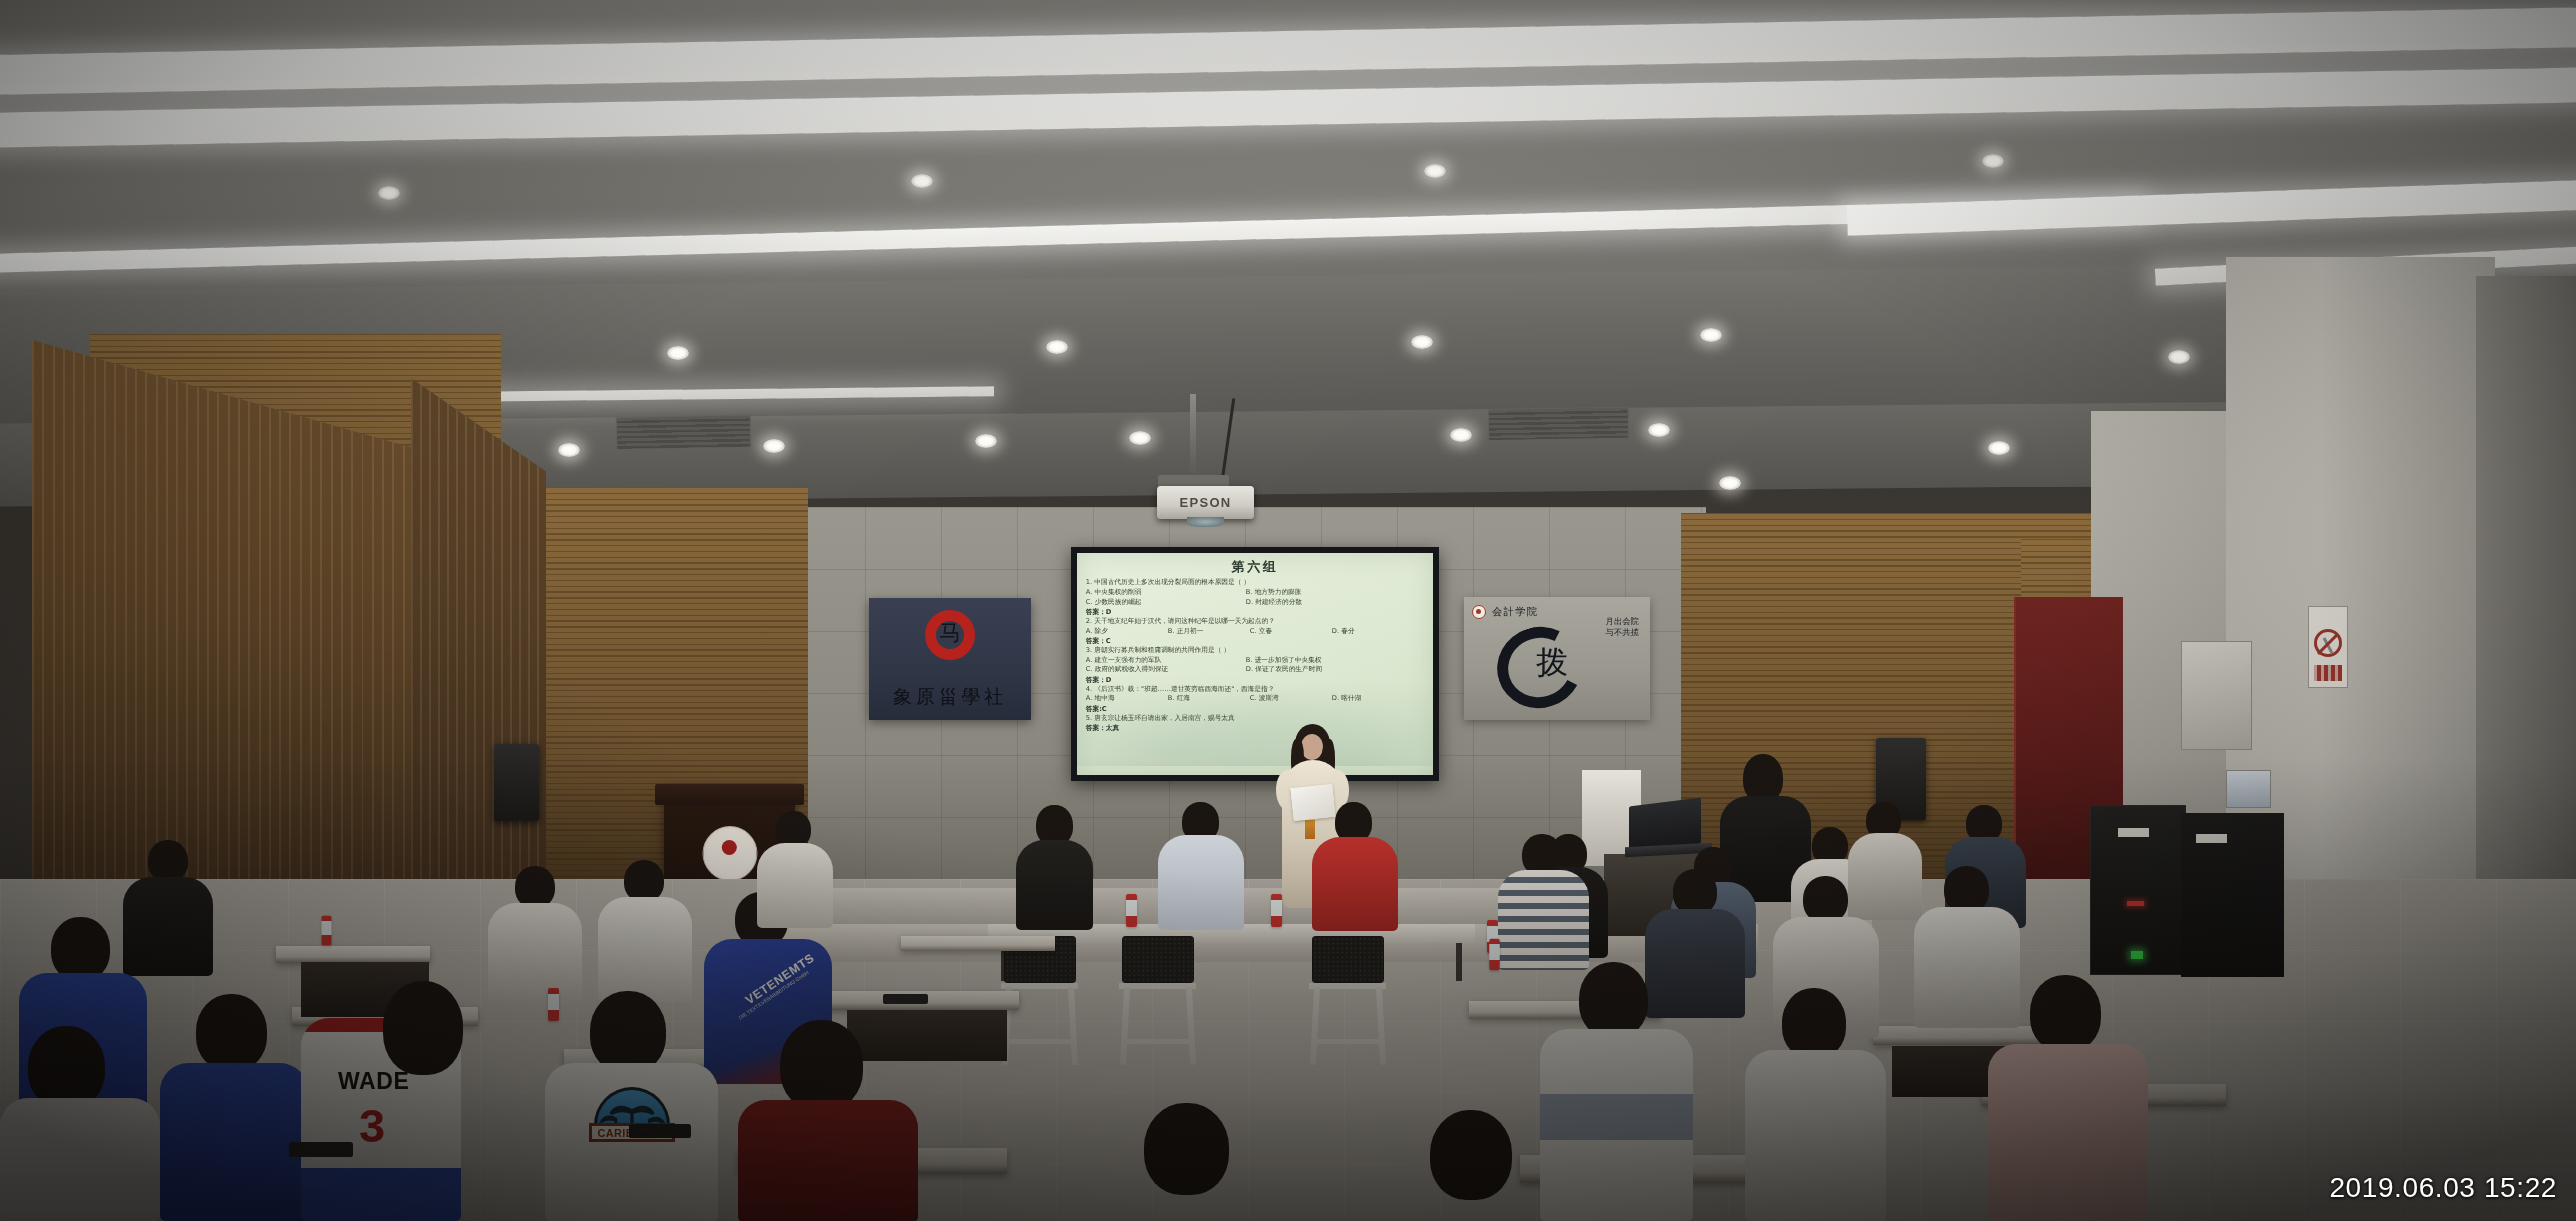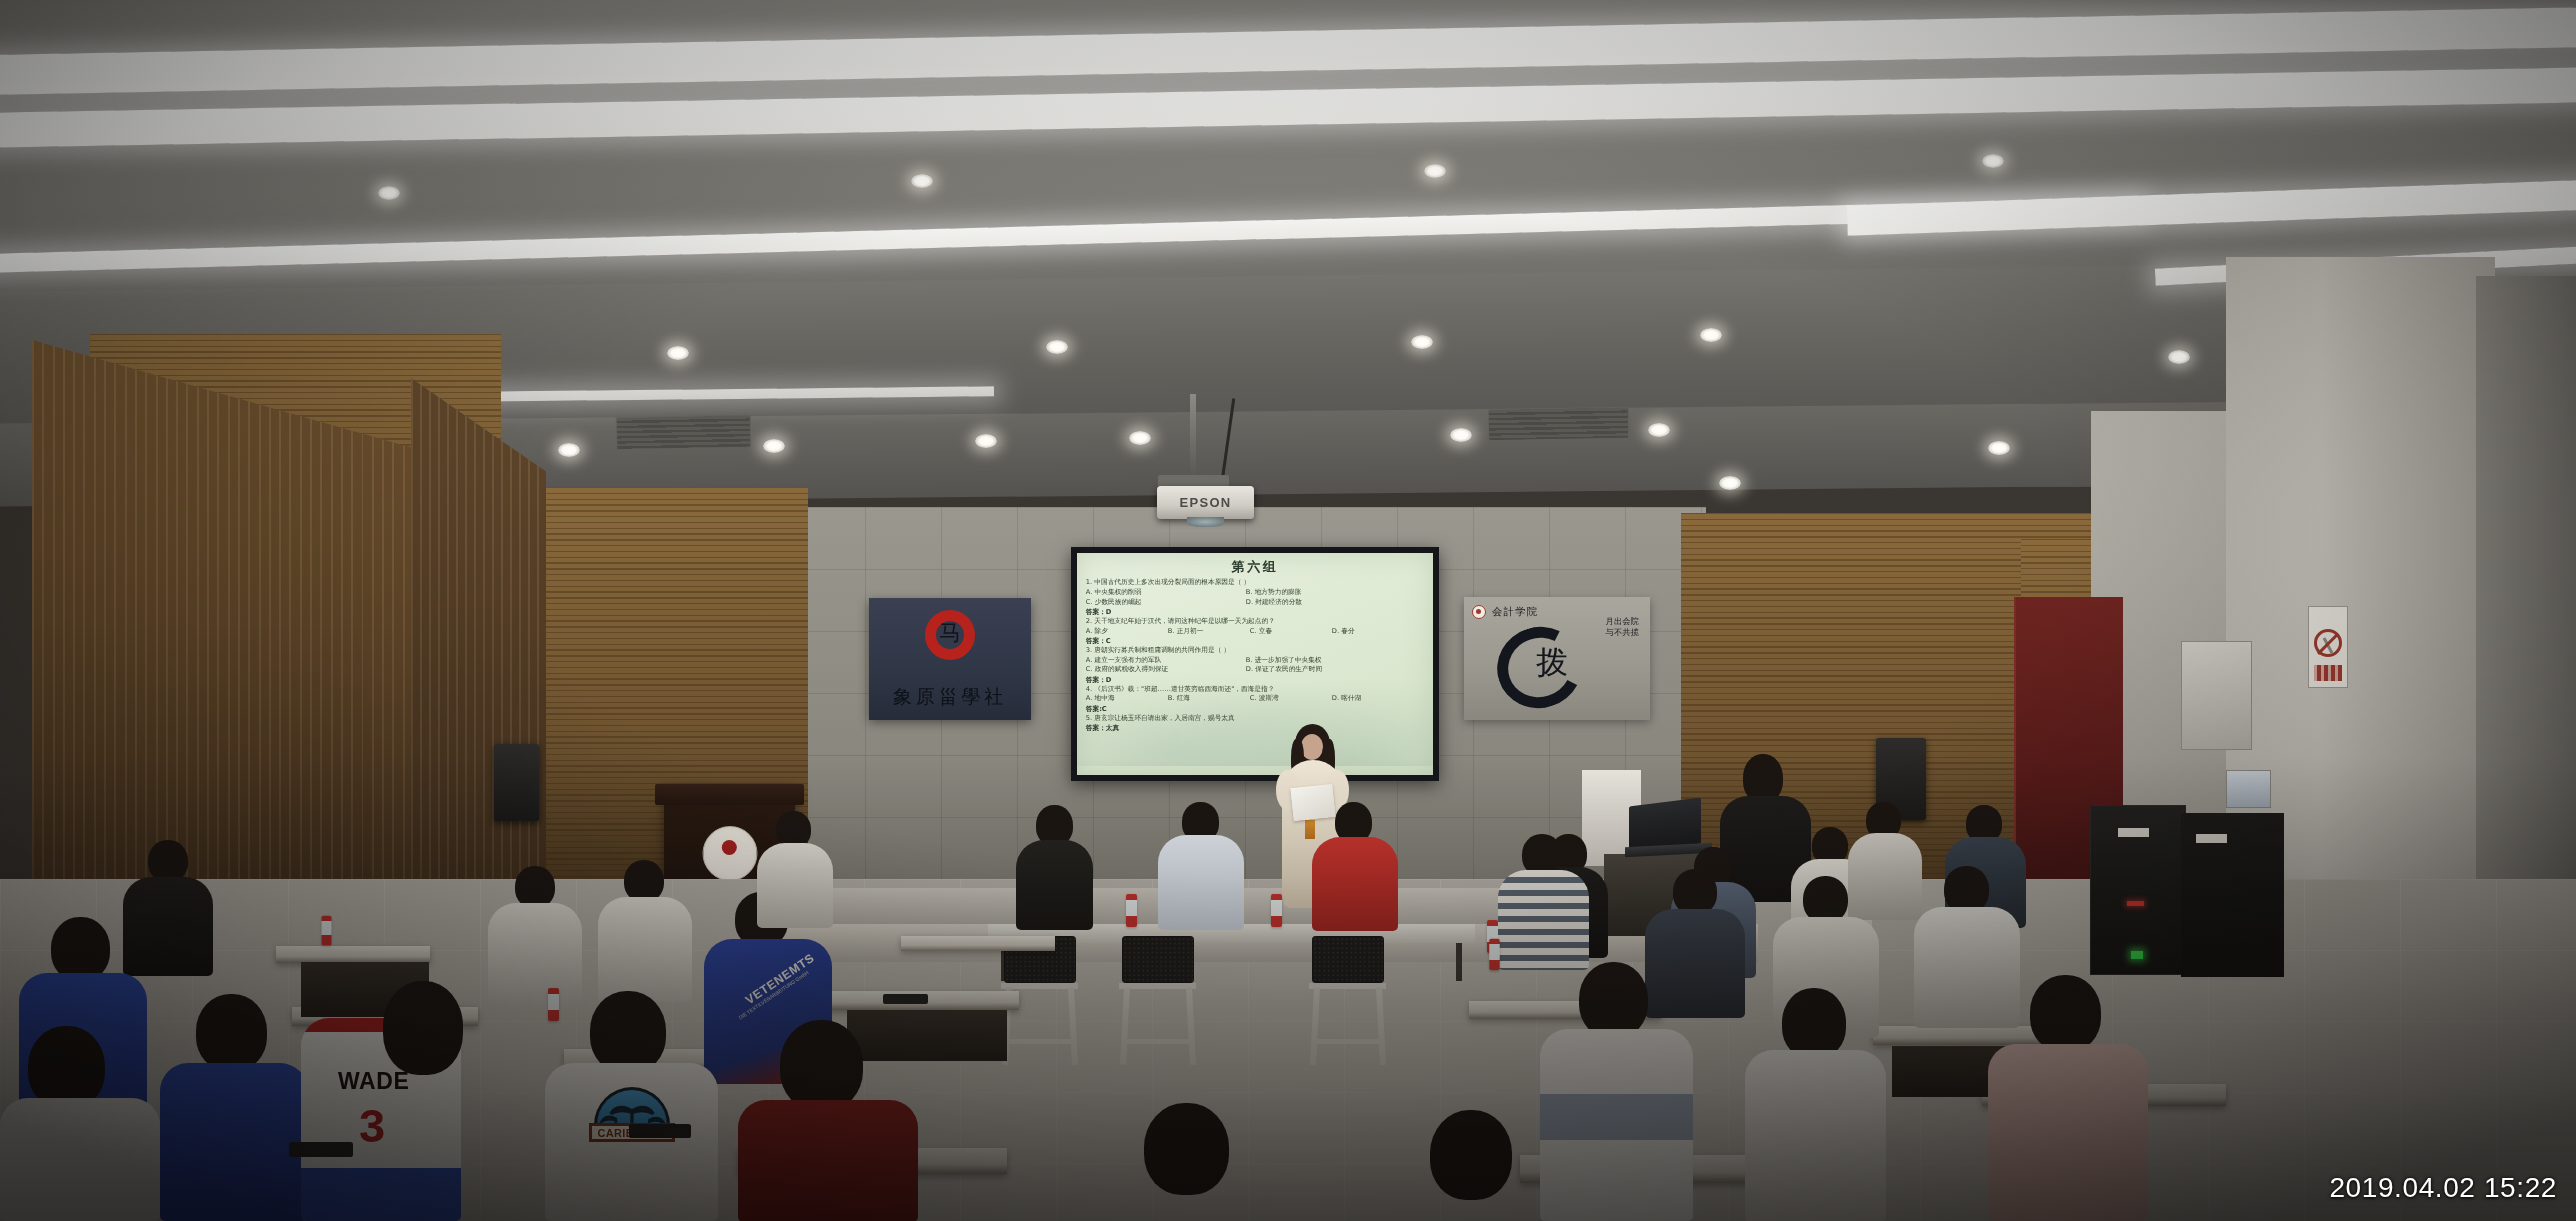--- a/index.html
+++ b/index.html
@@ -888,16 +888,16 @@
   <div class="bottle" style="left:321px;  top:914px; transform:scale(.9);"></div>
   <div class="bottle" style="left:548px;  top:988px; transform:scale(1);"></div>
   <div class="bottle" style="left:1489px; top:938px; transform:scale(.95);"></div>
   <div style="position:absolute;left:289px;top:1142px;width:64px;height:15.4px;background:#2a2724;border-radius:2.6px;"></div>
   <div style="position:absolute;left:629px;top:1124px;width:62px;height:14px;background:#201e1c;border-radius:2.6px;"></div>
   <div style="position:absolute;left:883px;top:994px;width:45px;height:10.3px;background:#232120;border-radius:1.9px;"></div>
 
   <div class="lowlight"></div>
   <div class="vignette"></div>
 
-  <div class="timestamp">2019.04.02 15:22</div>
+  <div class="timestamp">2019.06.03 15:22</div>
 
 </div>
 
 
 </body></html>

